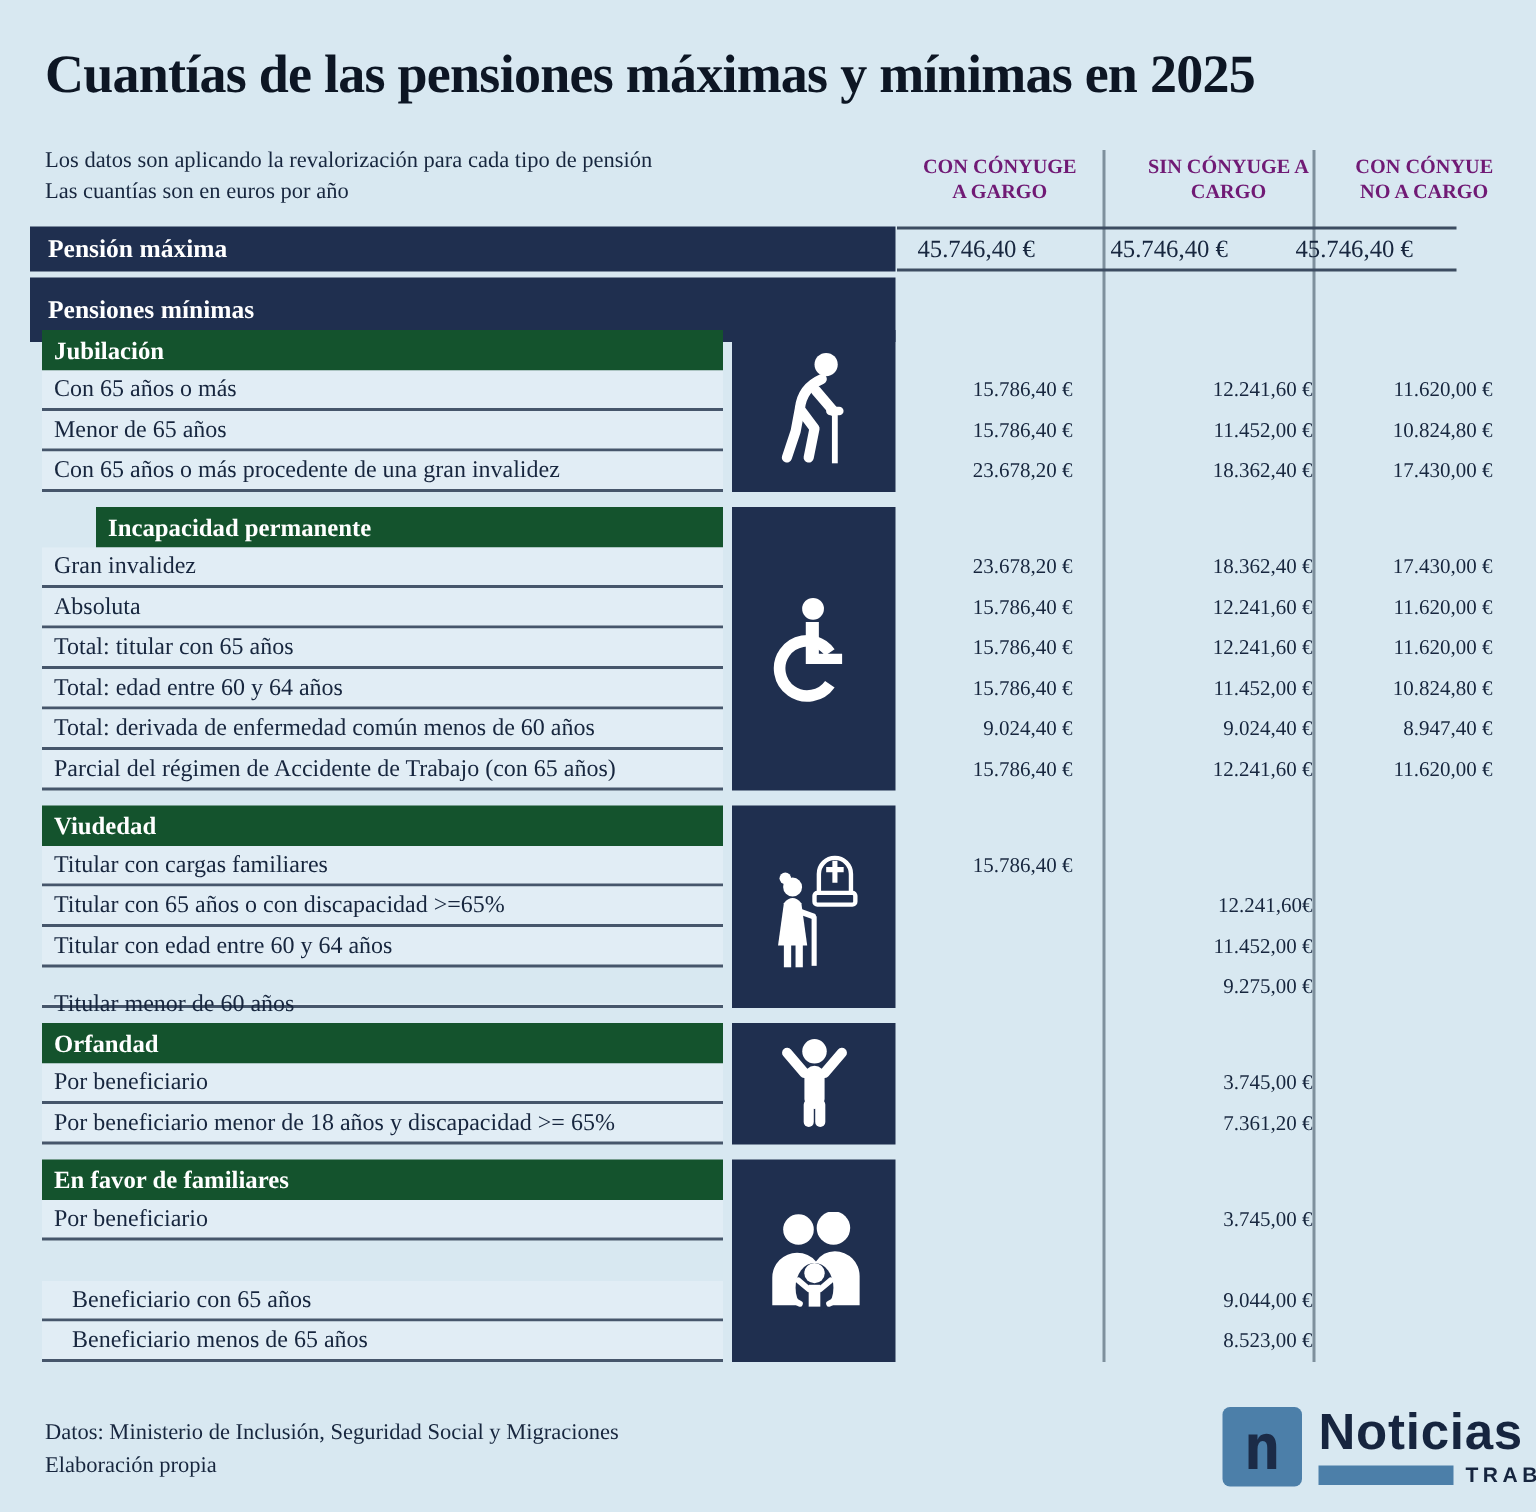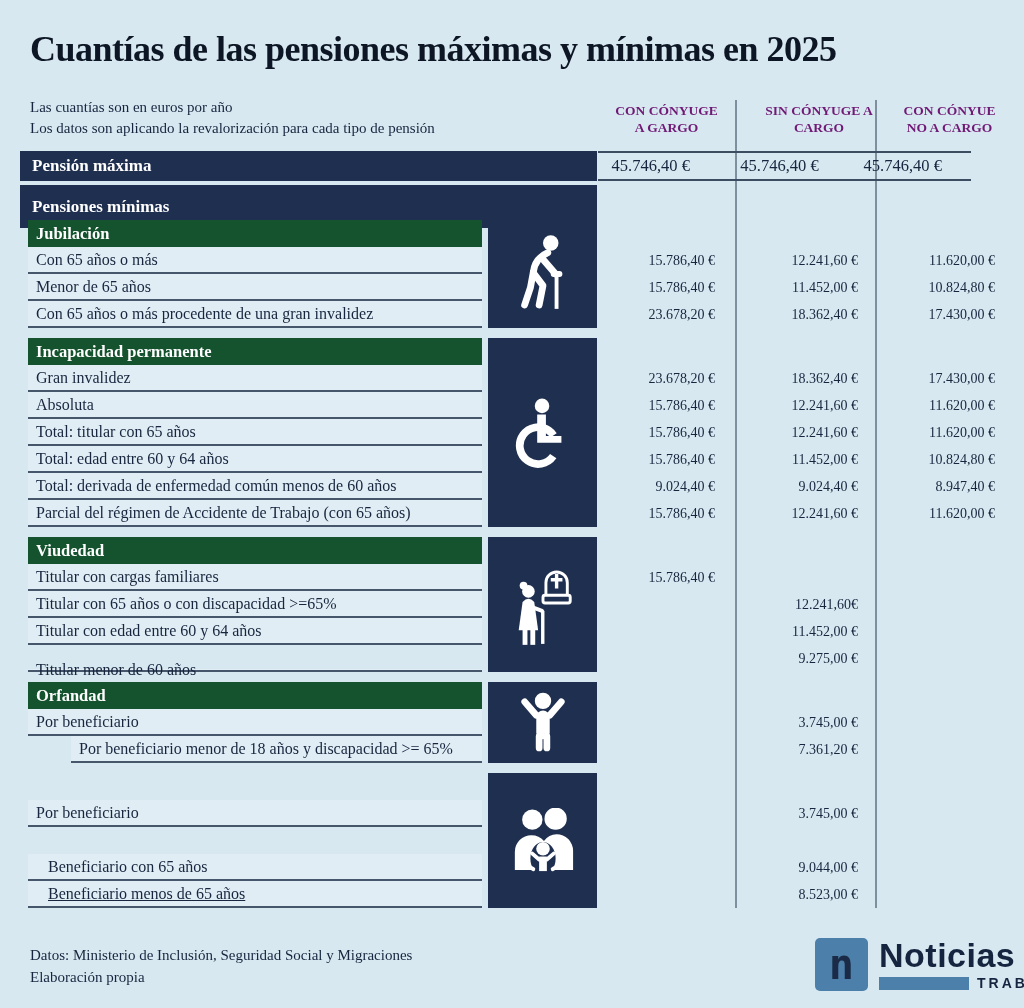--- a/index.html
+++ b/index.html
@@ -65,21 +65,21 @@
     display:flex; align-items:center; padding-left:8px;
     font-size:16px; color:#17263e; background:#e1edf5;
     border-bottom:2px solid #46566b;
   }
   .row-label.indent { padding-left:20px; }
   .val {
     display:flex; align-items:center; justify-content:flex-end;
     font-size:14px; color:#17263e;
   }
   .val.c1 { padding-right:20px; }
-  .val.c2 { padding-right:17px; }
+  .val.c2 { }
   .val.c3 { padding-right:29px; }
 
   .footer { position:absolute; left:30px; top:944px; font-size:15px; line-height:22px; color:#17263e; }
 
   .logo { position:absolute; left:815px; top:938px; display:flex; gap:11px; align-items:flex-start;
           font-family:"Liberation Sans","DejaVu Sans",sans-serif; }
   .logo-square {
     width:53px; height:53px; background:#4c7fa9; border-radius:5px;
     display:flex; align-items:center; justify-content:center;
     color:#1b2b47; font-size:42px; font-weight:bold; line-height:1;
@@ -92,22 +92,22 @@
   .logo-tagline { font-size:14px; font-weight:bold; letter-spacing:3px; color:#16253f; }
 </style>
 </head>
 <body>
 
 <div class="page">
 
   <h1 class="title">Cuantías de las pensiones máximas y mínimas en 2025</h1>
 
   <div class="subtitle">
+    <div>Los datos son aplicando la revalorización para cada tipo de pensión</div>
     <div>Las cuantías son en euros por año</div>
-    <div>Los datos son aplicando la revalorización para cada tipo de pensión</div>
   </div>
 
   <div class="colheads">
     <div class="colhead c1">
       <div>CON CÓNYUGE</div>
       <div>A GARGO</div>
     </div>
     <div class="colhead c2">
       <div>SIN CÓNYUGE A</div>
       <div>CARGO</div>
@@ -159,21 +159,21 @@
         <div class="row-label" style="grid-area: 3 / 2;">Menor de 65 años</div>
         <div class="val c1" style="grid-area: 3 / 4;">15.786,40 €</div>
         <div class="val c2" style="grid-area: 3 / 5;">11.452,00 €</div>
         <div class="val c3" style="grid-area: 3 / 6;">10.824,80 €</div>
         <div class="row-label" style="grid-area: 4 / 2;">Con 65 años o más procedente de una gran invalidez</div>
         <div class="val c1" style="grid-area: 4 / 4;">23.678,20 €</div>
         <div class="val c2" style="grid-area: 4 / 5;">18.362,40 €</div>
         <div class="val c3" style="grid-area: 4 / 6;">17.430,00 €</div>
       </section>
       <section class="section">
-        <div class="sec-header" style="grid-area: 1 / 2;">
+        <div class="sec-header" style="grid-area: 1 / 2; margin-left: 36px;">
           <span class="sec-title">Incapacidad permanente</span>
         </div>
         <div class="icon-box" style="grid-area: 1 / 3 / span 7;">
           <svg viewBox="0 0 64 72" width="62" height="70">
             <circle cx="31" cy="8" r="7.5" fill="#fff"></circle>
             <path d="M26 17 h9 v22 h16 v7 H26 z" fill="#fff"></path>
             <circle cx="27" cy="49" r="19" fill="none" stroke="#fff" stroke-width="8" stroke-dasharray="96 24" transform="rotate(35 27 49)"></circle>
           </svg>
         </div>
         <div class="row-label" style="grid-area: 2 / 2;">Gran invalidez</div>
@@ -251,26 +251,29 @@
               <path d="M33 24 L45 10" stroke-width="7"></path>
               <path d="M22 46 V58" stroke-width="7"></path>
               <path d="M30 46 V58" stroke-width="7"></path>
             </g>
           </svg>
         </div>
         <div class="row-label" style="grid-area: 2 / 2;">Por beneficiario</div>
         <div class="val c1" style="grid-area: 2 / 4;"></div>
         <div class="val c2" style="grid-area: 2 / 5;">3.745,00 €</div>
         <div class="val c3" style="grid-area: 2 / 6;"></div>
-        <div class="row-label" style="grid-area: 3 / 2; margin-left: 43px;">Por beneficiario menor de 18 años y discapacidad &gt;= 65%</div>
+        <div class="row-label" style="grid-area: 3 / 2;">Por beneficiario menor de 18 años y discapacidad &gt;= 65%</div>
         <div class="val c1" style="grid-area: 3 / 4;"></div>
         <div class="val c2" style="grid-area: 3 / 5;">7.361,20 €</div>
         <div class="val c3" style="grid-area: 3 / 6;"></div>
       </section>
       <section class="section">
+        <div class="sec-header" style="grid-area: 1 / 2;">
+          <span class="sec-title">En favor de familiares</span>
+        </div>
         <div class="icon-box" style="grid-area: 1 / 3 / span 5;">
           <svg viewBox="0 0 68 68" width="66" height="66">
             <circle cx="23" cy="12" r="10.5" fill="#fff"></circle>
             <circle cx="47" cy="11" r="11.5" fill="#fff"></circle>
             <path d="M5 64 V45 a17 17 0 0 1 17-17 q8 0 13 6 q5 -7 13 -7 a17 17 0 0 1 17 17 v20 z" fill="#fff"></path>
             <ellipse cx="34" cy="52" rx="13" ry="17" fill="#1f2f4f"></ellipse>
             <circle cx="34" cy="42" r="7" fill="#fff"></circle>
             <path d="M30 50 h8 v15 h-8 z" fill="#fff"></path>
             <g stroke="#fff" stroke-width="4" stroke-linecap="round" fill="none">
               <path d="M30 53 L23 47"></path>
@@ -284,21 +287,21 @@
         <div class="val c1" style="grid-area: 2 / 4;"></div>
         <div class="val c2" style="grid-area: 2 / 5;">3.745,00 €</div>
         <div class="val c3" style="grid-area: 2 / 6;"></div>
         <div class="val c1" style="grid-area: 3 / 4;"></div>
         <div class="val c2" style="grid-area: 3 / 5;"></div>
         <div class="val c3" style="grid-area: 3 / 6;"></div>
         <div class="row-label indent" style="grid-area: 4 / 2;">Beneficiario con 65 años</div>
         <div class="val c1" style="grid-area: 4 / 4;"></div>
         <div class="val c2" style="grid-area: 4 / 5;">9.044,00 €</div>
         <div class="val c3" style="grid-area: 4 / 6;"></div>
-        <div class="row-label indent" style="grid-area: 5 / 2; text-decoration: underline;">Beneficiario menos de 65 años</div>
+        <div class="row-label indent" style="grid-area: 5 / 2;">Beneficiario menos de 65 años</div>
         <div class="val c1" style="grid-area: 5 / 4;"></div>
         <div class="val c2" style="grid-area: 5 / 5;">8.523,00 €</div>
         <div class="val c3" style="grid-area: 5 / 6;"></div>
       </section>
     </div>
 
   <div class="footer">
     <div>Datos: Ministerio de Inclusión, Seguridad Social y Migraciones</div>
     <div>Elaboración propia</div>
   </div>

